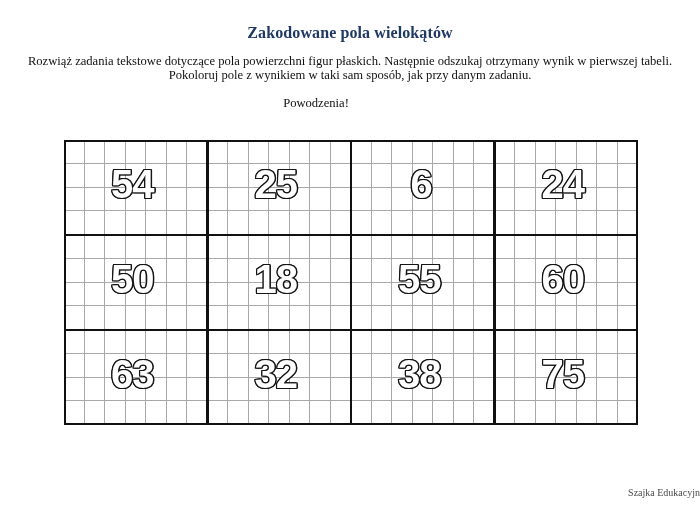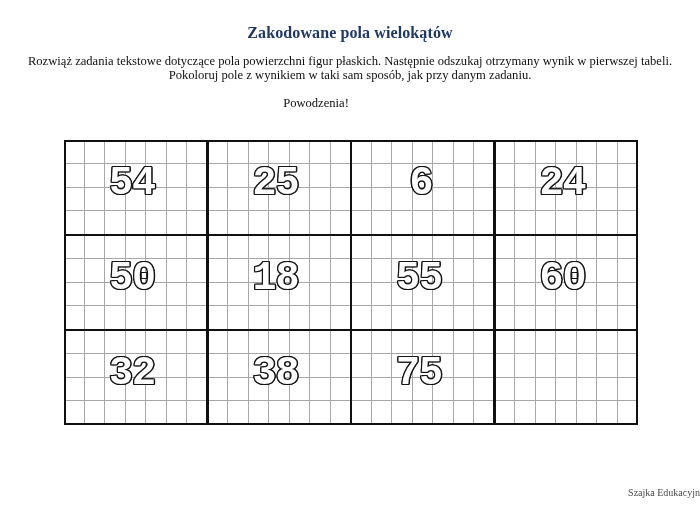--- a/index.html
+++ b/index.html
@@ -111,21 +111,21 @@
     grid-template-rows: repeat(3, 1fr);
   }
   .block {
     position: relative;
   }
   .block-number {
     position: absolute;
     left: 50%;
     top: 46%;
     transform: translate(-58%, -50%);
-    font-family: Liberation Mono, monospace;
+    font-family: Liberation Sans, sans-serif;
     font-size: 40px;
     font-weight: bold;
     letter-spacing: -1px;
     line-height: 1;
     color: #ffffff;
     -webkit-text-stroke: 2px #151515;
     paint-order: stroke fill;
     text-shadow:
       -1.4px 0 0 #151515,  1.4px 0 0 #151515,
        0 -1.4px 0 #151515,  0 1.4px 0 #151515,
@@ -528,20 +528,23 @@
       <div class="block">
         <span class="block-number">18</span>
       </div>
       <div class="block">
         <span class="block-number">55</span>
       </div>
       <div class="block">
         <span class="block-number">60</span>
       </div>
       <div class="block">
+        <span class="block-number">63</span>
+      </div>
+      <div class="block">
         <span class="block-number">32</span>
       </div>
       <div class="block">
         <span class="block-number">38</span>
       </div>
       <div class="block">
         <span class="block-number">75</span>
       </div>
     </div>
 </div>

